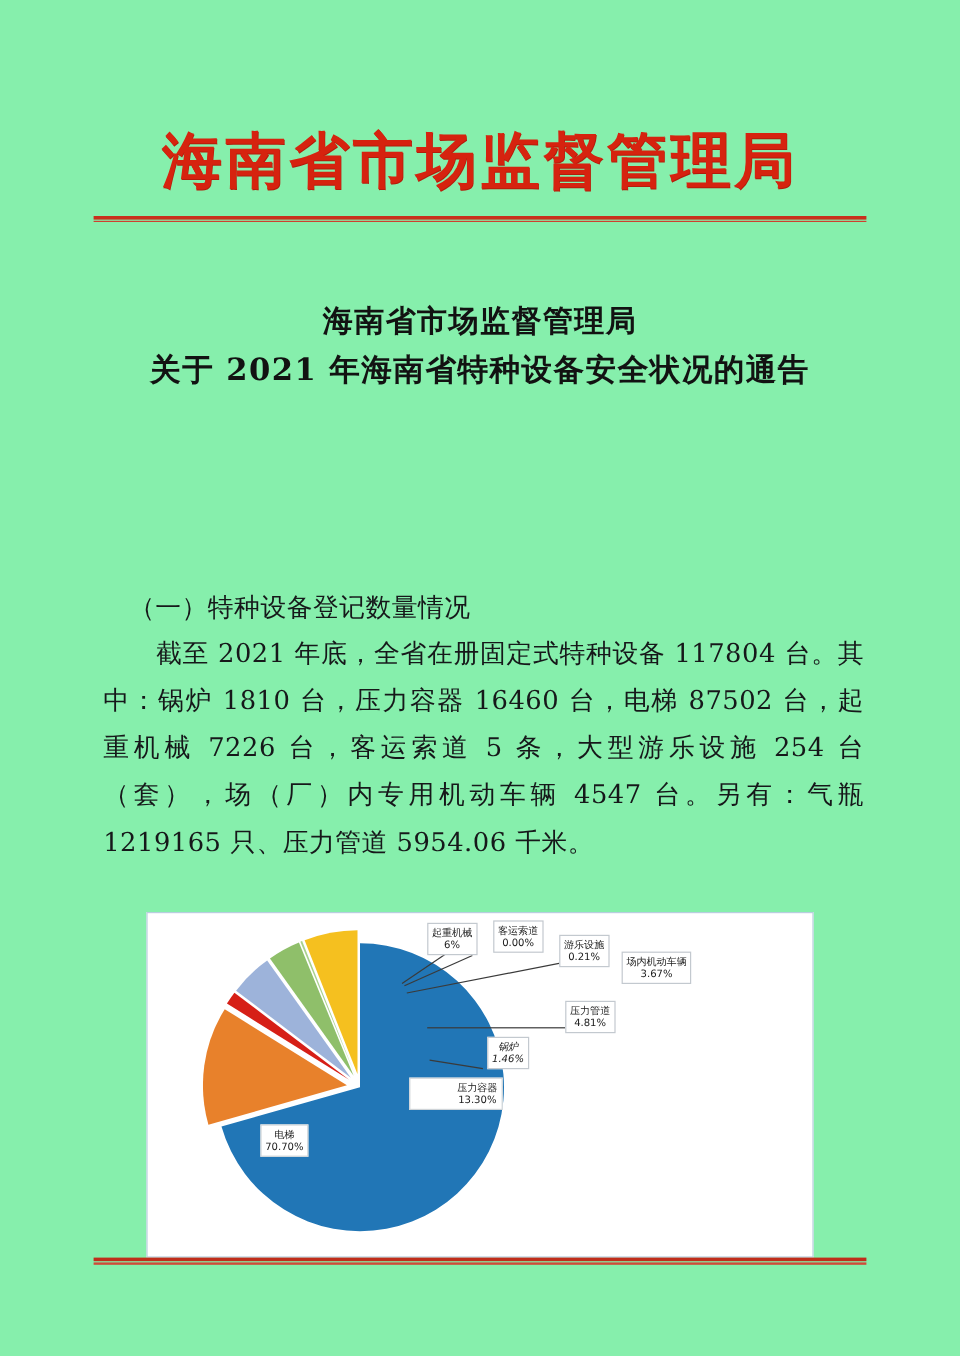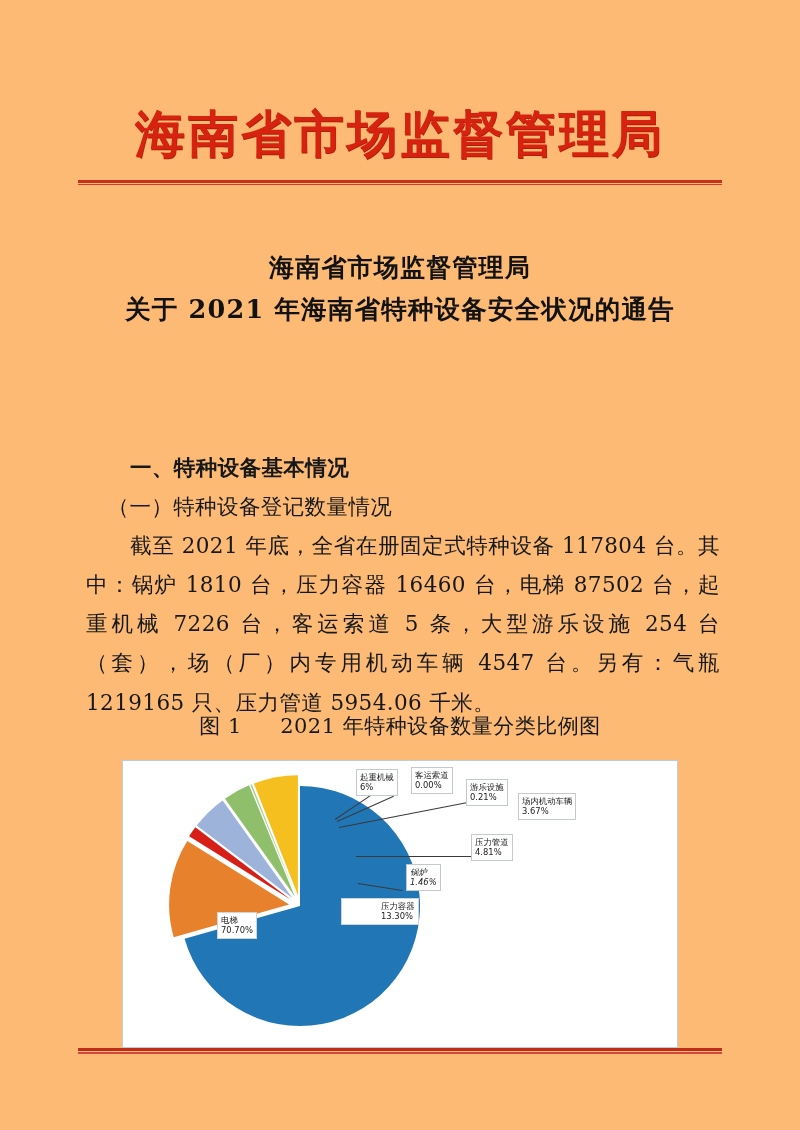--- a/index.html
+++ b/index.html
@@ -12,21 +12,21 @@
     height: 1130px;
     position: relative;
     overflow: hidden;
     font-family: "DejaVu Serif", "Liberation Serif", serif;
     color: #1a1a1a;
   }
 
   .page {
     position: absolute;
     inset: 0;
-    background: #fdba74;
+    background: #86efac;
   }
 
   
   .masthead {
     position: absolute;
     top: 104px;
     left: 0;
     width: 800px;
     text-align: center;
   }
@@ -139,20 +139,21 @@
 
   
   .callout {
     position: absolute;
     background: #ffffff;
     border: 0.8px solid #c3c9cf;
     font-family: "DejaVu Sans", "Liberation Sans", sans-serif;
     font-size: 8.4px;
     line-height: 1.28;
     color: #1b1b1b;
+    text-align: center;
     padding: 1.5px 3px;
     white-space: nowrap;
     box-sizing: border-box;
   }
   .callout .val { display: block; }
   .callout.inpie {
     background: #ffffff;
     border-color: #cfd4d8;
   }
 
@@ -237,32 +238,26 @@
     <div class="bar-thick"></div>
     <div class="bar-thin"></div>
   </div>
 
   <div class="doc-title">
     <div class="line1">海南省市场监督管理局</div>
     <div class="line2">关于 2021 年海南省特种设备安全状况的通告</div>
   </div>
 
 
-  <p class="body-text para heading-bold" id="p-h1">一、特种设备基本情况</p>
 
   <p class="body-text para indent1" id="p-h2">（一）特种设备登记数量情况</p>
 
   <p class="body-text para indent2" id="p-detail">截至 2021 年底，全省在册固定式特种设备 117804 台。其中：锅炉 1810 台，压力容器 16460 台，电梯 87502 台，起重机械 7226 台，客运索道 5 条，大型游乐设施 254 台（套），场（厂）内专用机动车辆 4547 台。另有：气瓶 1219165 只、压力管道 5954.06 千米。</p>
 
 
-  <div class="fig-caption">
-    <span>图 1</span>
-    <span class="gap"></span>
-    <span>2021 年特种设备数量分类比例图</span>
-  </div>
 
   <div class="chart-frame">
     <div class="chart-inner">
 
       <div class="pie-wrap">
         <svg class="pie-svg" viewBox="0 0 262 262">
 
           <g>
             
             
@@ -320,21 +315,21 @@
       <div class="callout" style="left:283px; top:103px;font-style:italic;">
         <span>锅炉</span>
         <span class="val">1.46%</span>
       </div>
 
       <div class="callout inpie" style="left:218px; top:137px;padding-left:39px;">
         <span>压力容器</span>
         <span class="val">13.30%</span>
       </div>
 
-      <div class="callout inpie" style="left:94px; top:151px;">
+      <div class="callout inpie" style="left:94px; top:176px;">
         <span>电梯</span>
         <span class="val">70.70%</span>
       </div>
 
     </div>
   </div>
 
   <div class="bottom-rule">
     <div class="bar-thick"></div>
     <div class="bar-thin"></div>

